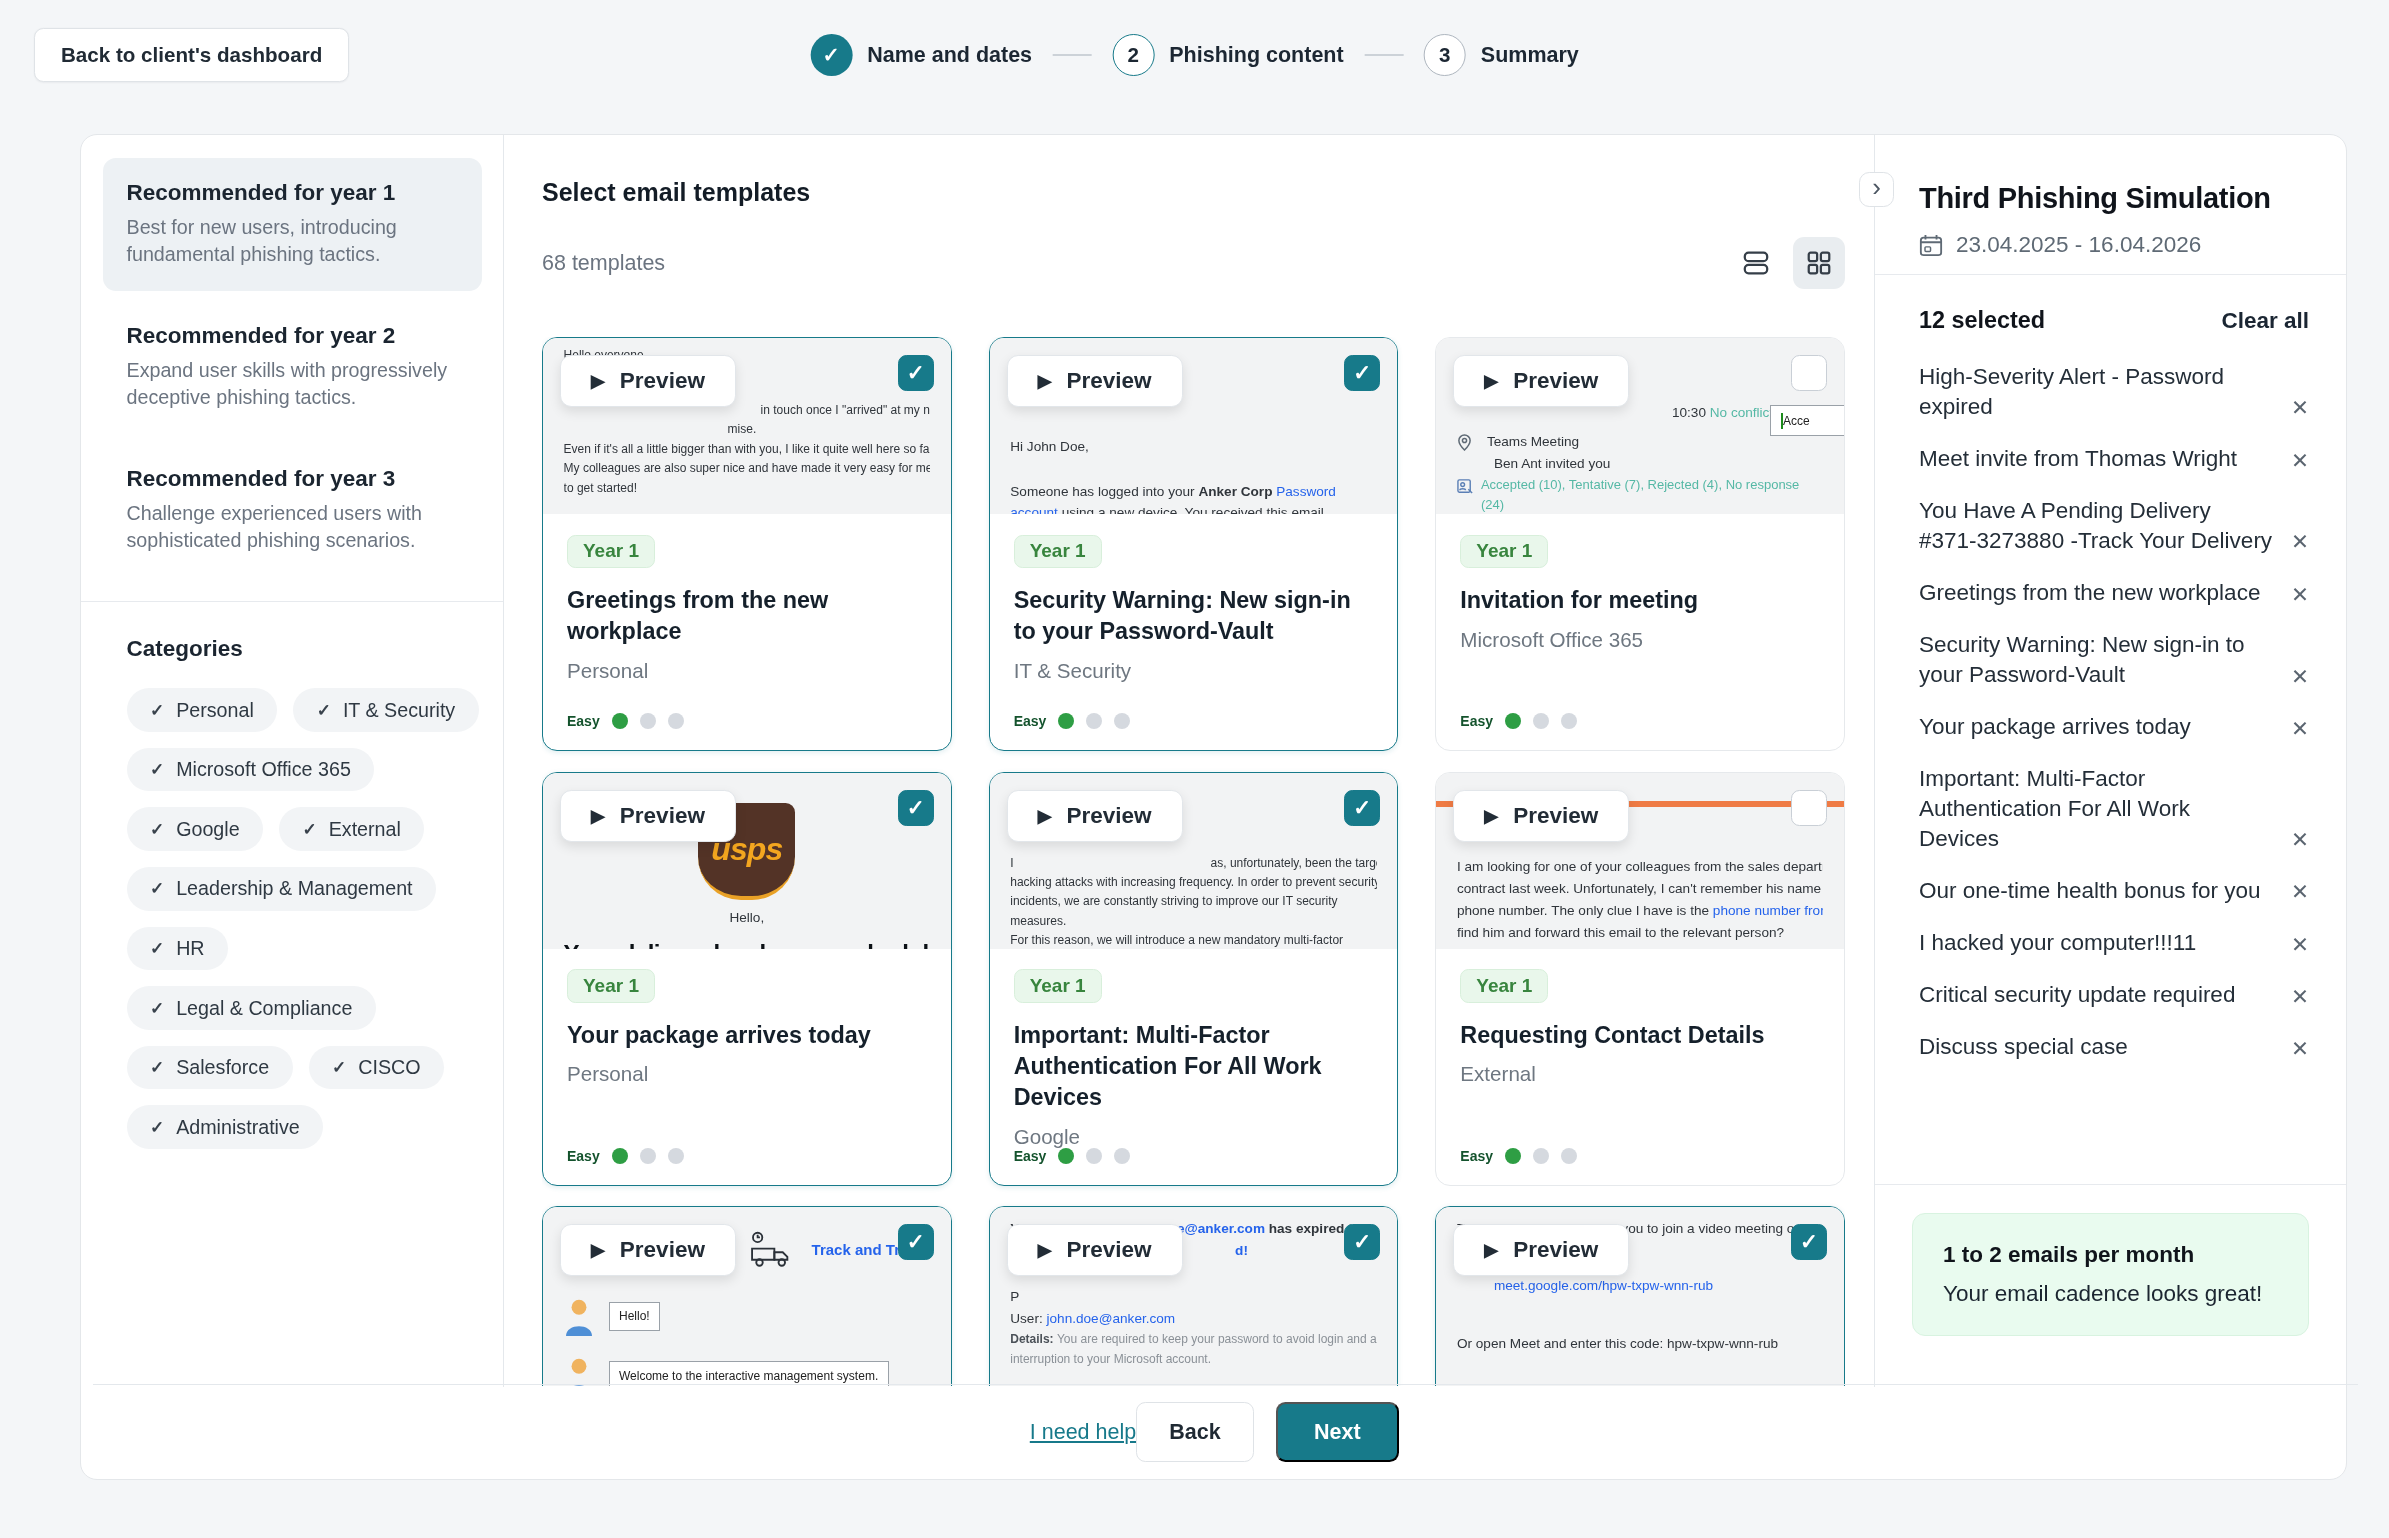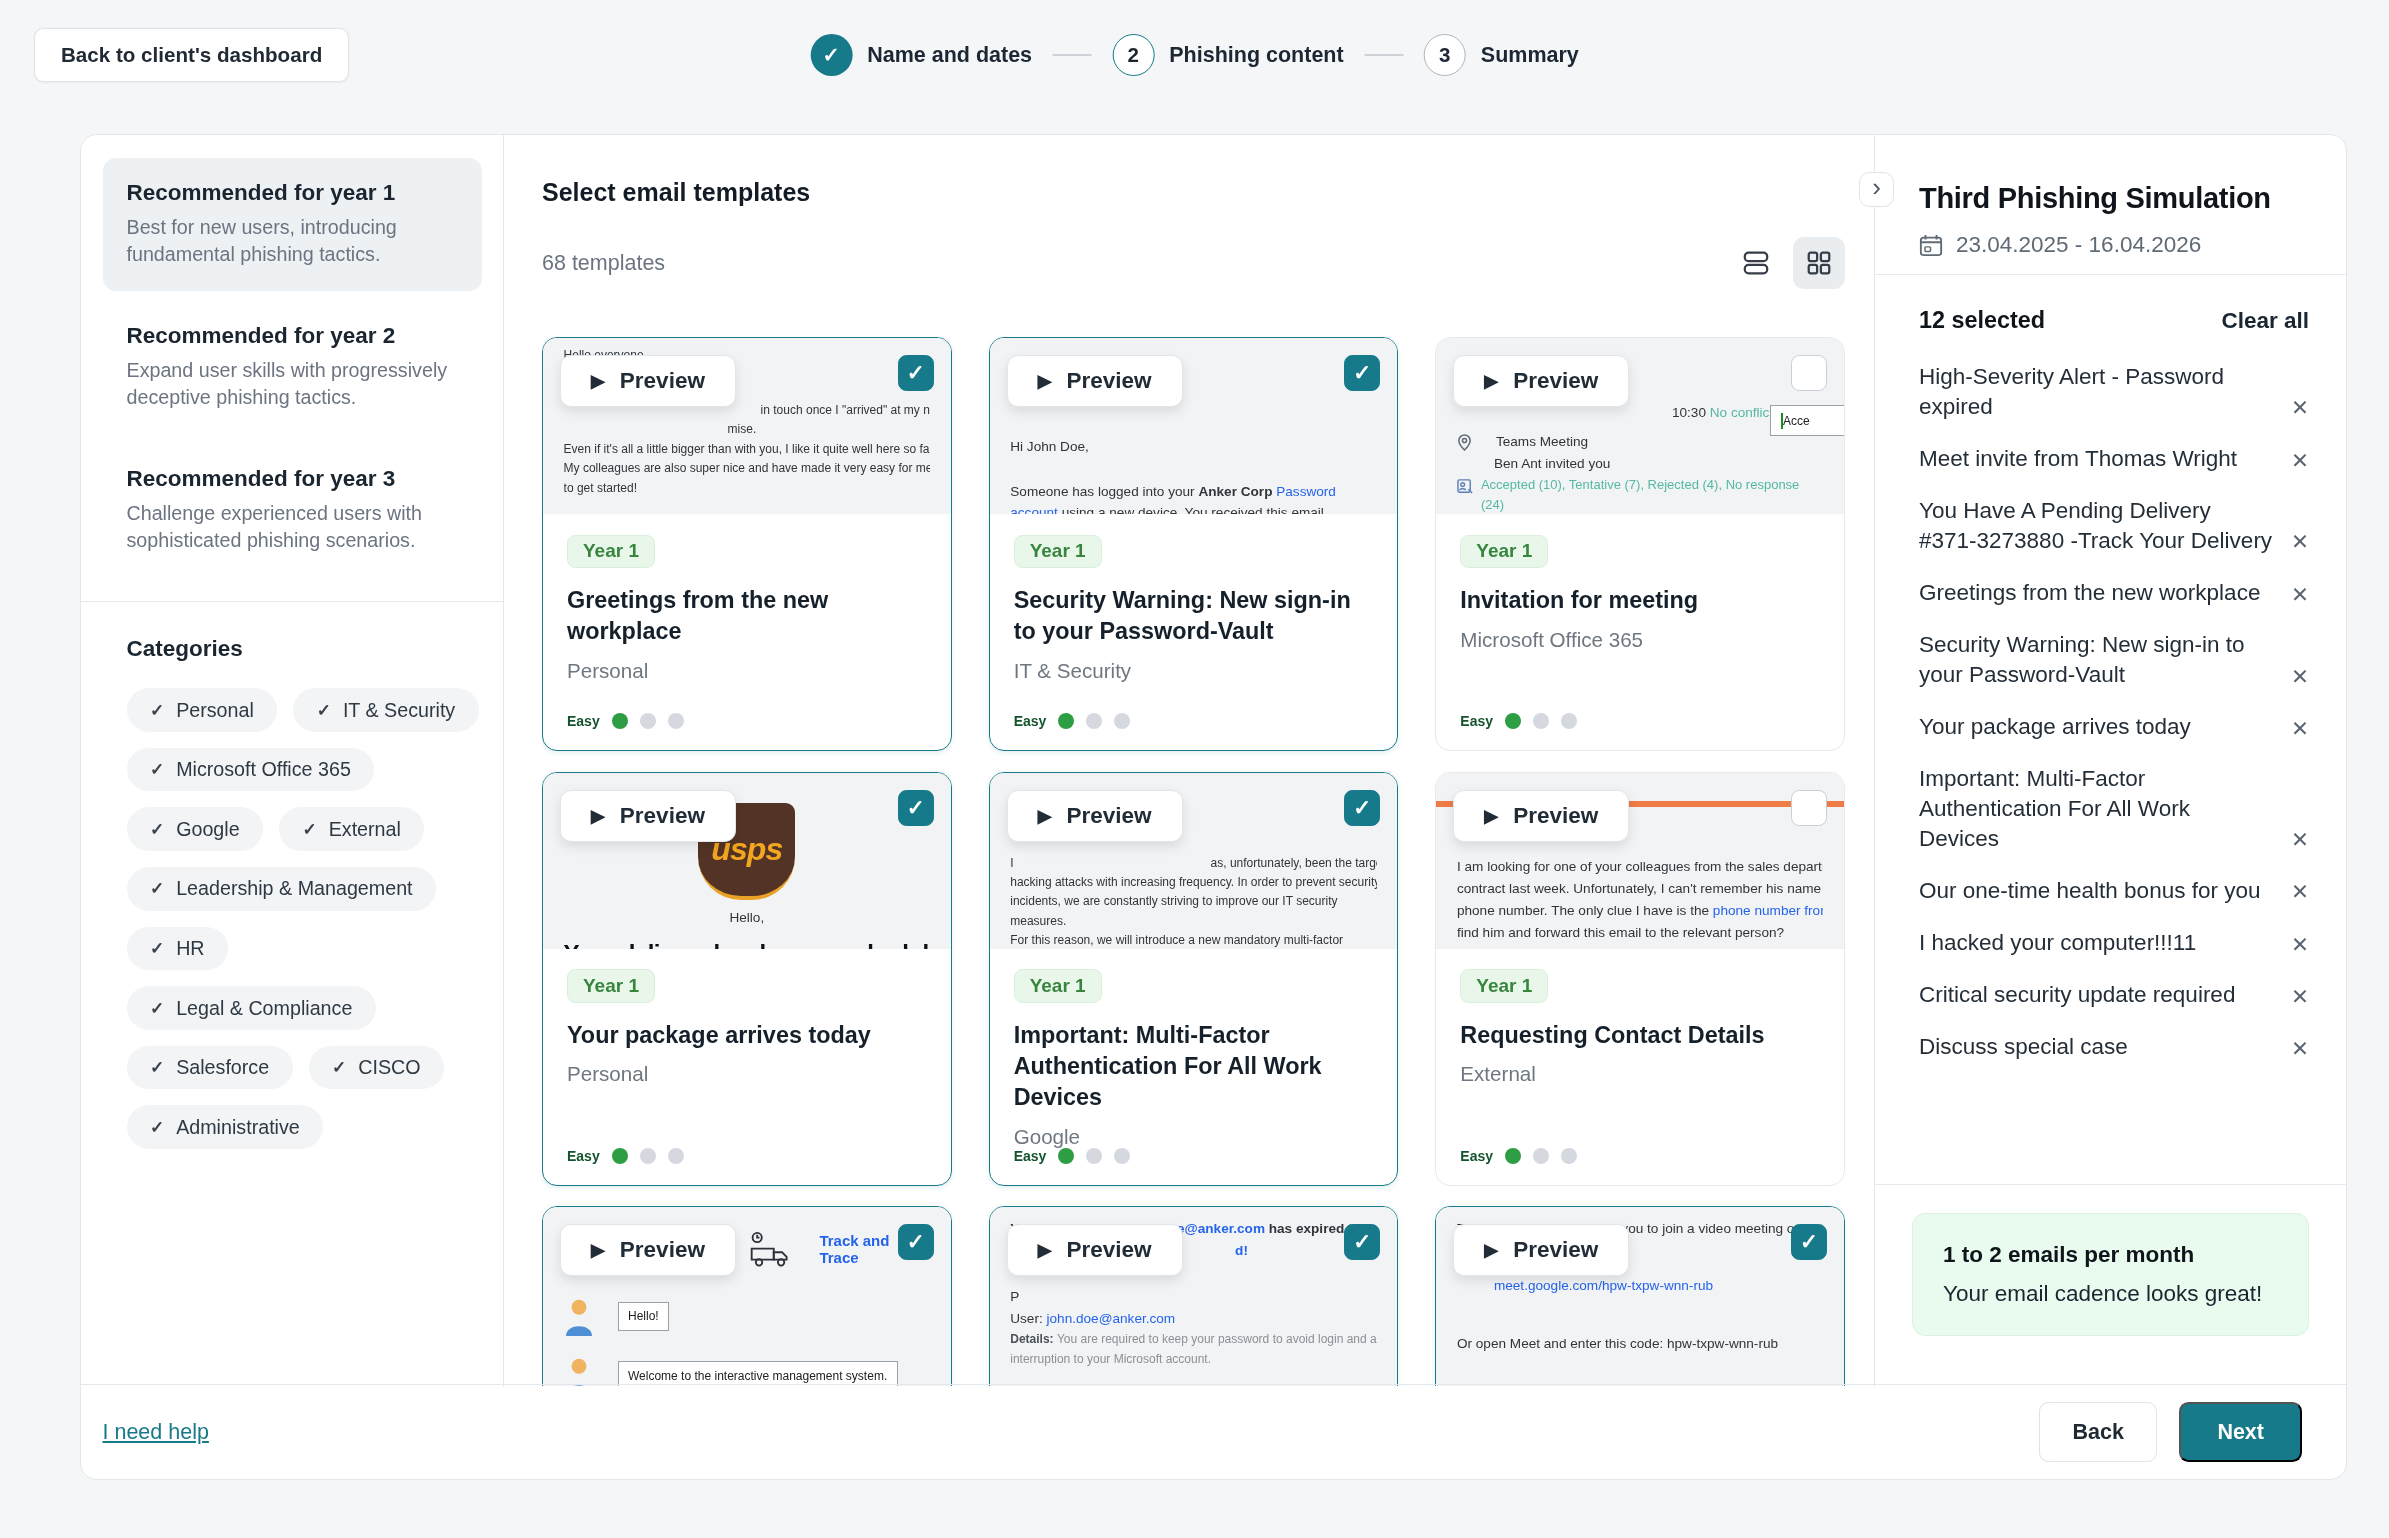--- a/index.html
+++ b/index.html
@@ -80,21 +80,21 @@
   .pv-line.md { font-size:13.6px; }
   .pv-wrap { font-size:13.6px; line-height:1.55; white-space:normal; }
   .pv-bold { font-weight:700; }
   .pv-link { color:#2563eb; }
   .pv-teal { color:#55b8a5; }
   .pv-gray { color:#8a9097; }
   .g40{margin-left:37px;} .g175{margin-left:164px;} .g210{margin-left:197px;} .g230{margin-left:215px;}
   .mt8{margin-top:7.5px;} .mt14{margin-top:13px;} .mt26{margin-top:24px;}
   .mt38{margin-top:36px;} .mt44{margin-top:41px;} .mt60{margin-top:56px;} .mt96{margin-top:90px;}
   .orange-bar { position:absolute; left:0; right:0; top:28px; height:6.6px; background:#ef7b45; }
-  .icon-line { display:flex; align-items:center; gap:24px; }
+  .icon-line { display:flex; align-items:center; gap:15px; }
   .accept-box { position:absolute; right:-7.5px; top:67px; width:81px; background:#fff;
     border:0.9px solid #9aa1a8; padding:7.5px 9.4px; font-size:12px; color:#222; z-index:2; }
   .acc-sq { width:15px; height:15px; border:1.9px solid #1c8a1c; margin-bottom:4.7px; }
   .usps-shield { width:97px; height:97px; margin:22.5px auto 0; background:#533326;
     border-bottom:4.7px solid #e9a126; border-radius:9.4px 9.4px 43px 43px; display:flex;
     align-items:center; justify-content:center; }
   .usps-word { color:#f3a61f; font-size:32px; font-weight:700; font-style:italic; letter-spacing:-0.9px; }
   .pv-center { text-align:center; }
   .headline { font-size:24px; font-weight:700; color:#0c1116; letter-spacing:-0.5px; margin-top:11.2px; white-space:nowrap; }
   .bubble { display:inline-block; border:0.9px solid #9aa1a8; background:#fff; padding:6.6px 9.4px; font-size:12px; color:#222; }
@@ -117,22 +117,22 @@
   .rp-list { margin-top:28px; }
   .rp-item { display:flex; align-items:flex-end; margin-bottom:22.5px; }
   .rp-item-title { flex:1; font-size:22.5px; color:#242e38; line-height:1.32; padding-right:17px; }
   .rp-x { color:#5b6570; font-size:21.5px; margin-top:1.9px; cursor:pointer; }
   .rp-callout-wrap { height:203px; border-top:0.9px solid #e7eaee; padding:28px 37px 0; }
   .callout { background:#e9fbef; border:0.9px solid #d8f3e0; border-radius:13px; padding:28px 30px; }
   .callout-title { font-size:22.5px; font-weight:700; color:#10141b; }
   .callout-sub { font-size:22.5px; color:#1b2530; margin-top:13px; }
 
   
-  .footerbar { position:absolute; left:0; bottom:0; width:100%; height:95px; border-top:0.9px solid #e4e8ec;
-    display:flex; align-items:center; justify-content:space-between; padding:0 44px 0 21.5px; }
+  .footerbar { position:absolute; left:12px; bottom:0; width:100%; height:95px; border-top:0.9px solid #e4e8ec;
+    display:flex; align-items:center; justify-content:center; padding:0 44px 0 21.5px; }
   .help-link { font-size:21.5px; color:#17798a; text-decoration:underline; cursor:pointer; }
   .footer-actions { display:flex; align-items:center; }
   .btn-back { height:60px; padding:0 32px; border:0.9px solid #dfe3e7; border-radius:9.4px; background:#fff;
     font-size:21.5px; font-weight:700; color:#1f2933; display:flex; align-items:center; cursor:pointer; }
   .btn-next { height:60px; padding:0 36px; background:#177a8a; color:#fff; border-radius:9.4px;
     font-size:21.5px; font-weight:700; display:flex; align-items:center; margin-left:22.5px; cursor:pointer; }
 
   svg { display:block; }
 </style>
 </head>

